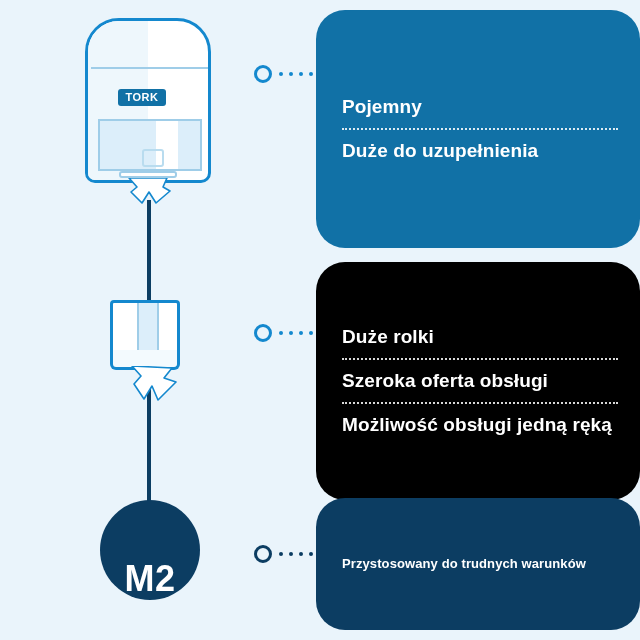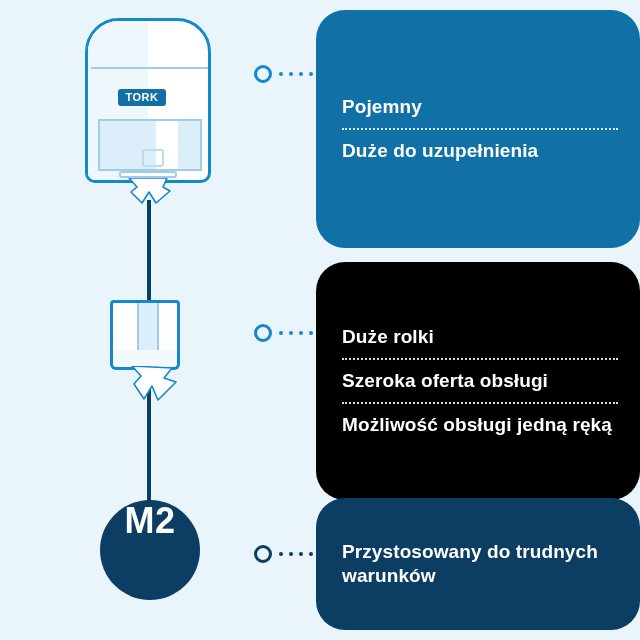--- a/index.html
+++ b/index.html
@@ -55,21 +55,21 @@
     font-size: 19px;
     font-weight: bold;
     line-height: 1.22;
     letter-spacing: 0.1px;
     padding: 9px 0 10px 0;
   }
   .panel-line.sep {
     border-top: 2px dotted rgba(255,255,255,0.85);
   }
   #panel-2 .panel-line {
-    font-size: 19px;
+    font-size: 13px;
   }
 
   
   .connector {
     position: absolute;
     display: flex;
     align-items: center;
     height: 22px;
   }
   .connector .ring {
@@ -252,21 +252,21 @@
   #badge {
     position: absolute;
     left: 100px;
     top: 500px;
     width: 100px;
     height: 100px;
     border-radius: 50%;
     background: #0c3d62;
     color: #ffffff;
     display: flex;
-    align-items: flex-start;
+    align-items: flex-end;
     justify-content: center;
     font-size: 36px;
     font-weight: bold;
     letter-spacing: 0.5px;
   }
 </style>
 </head>
 <body>
 
 <div id="stage">

